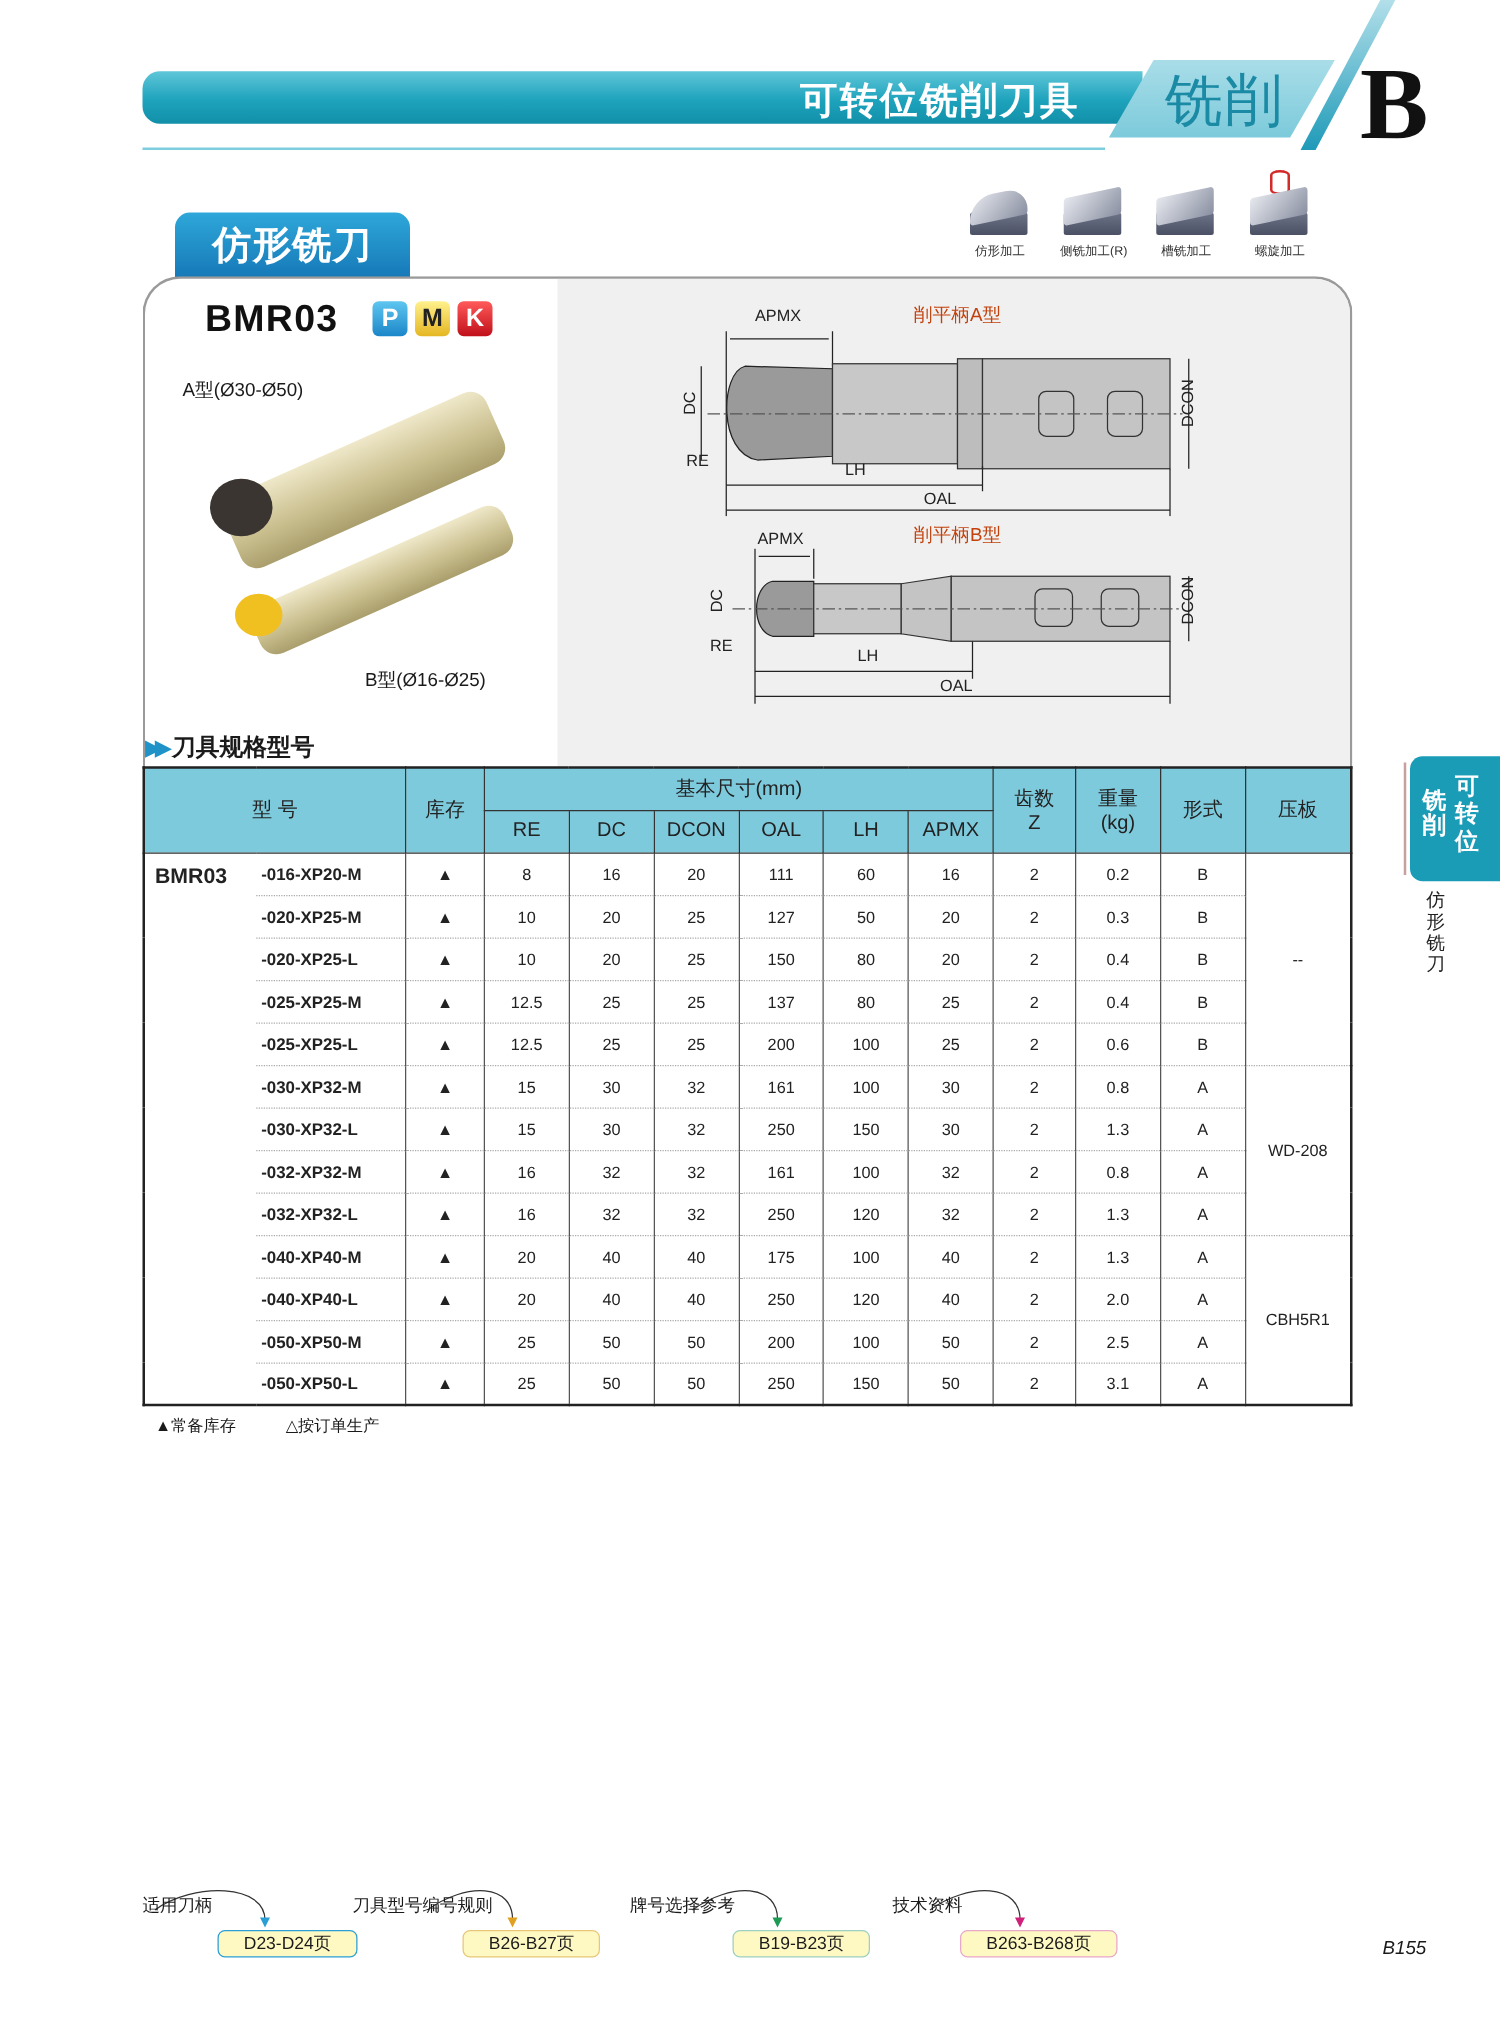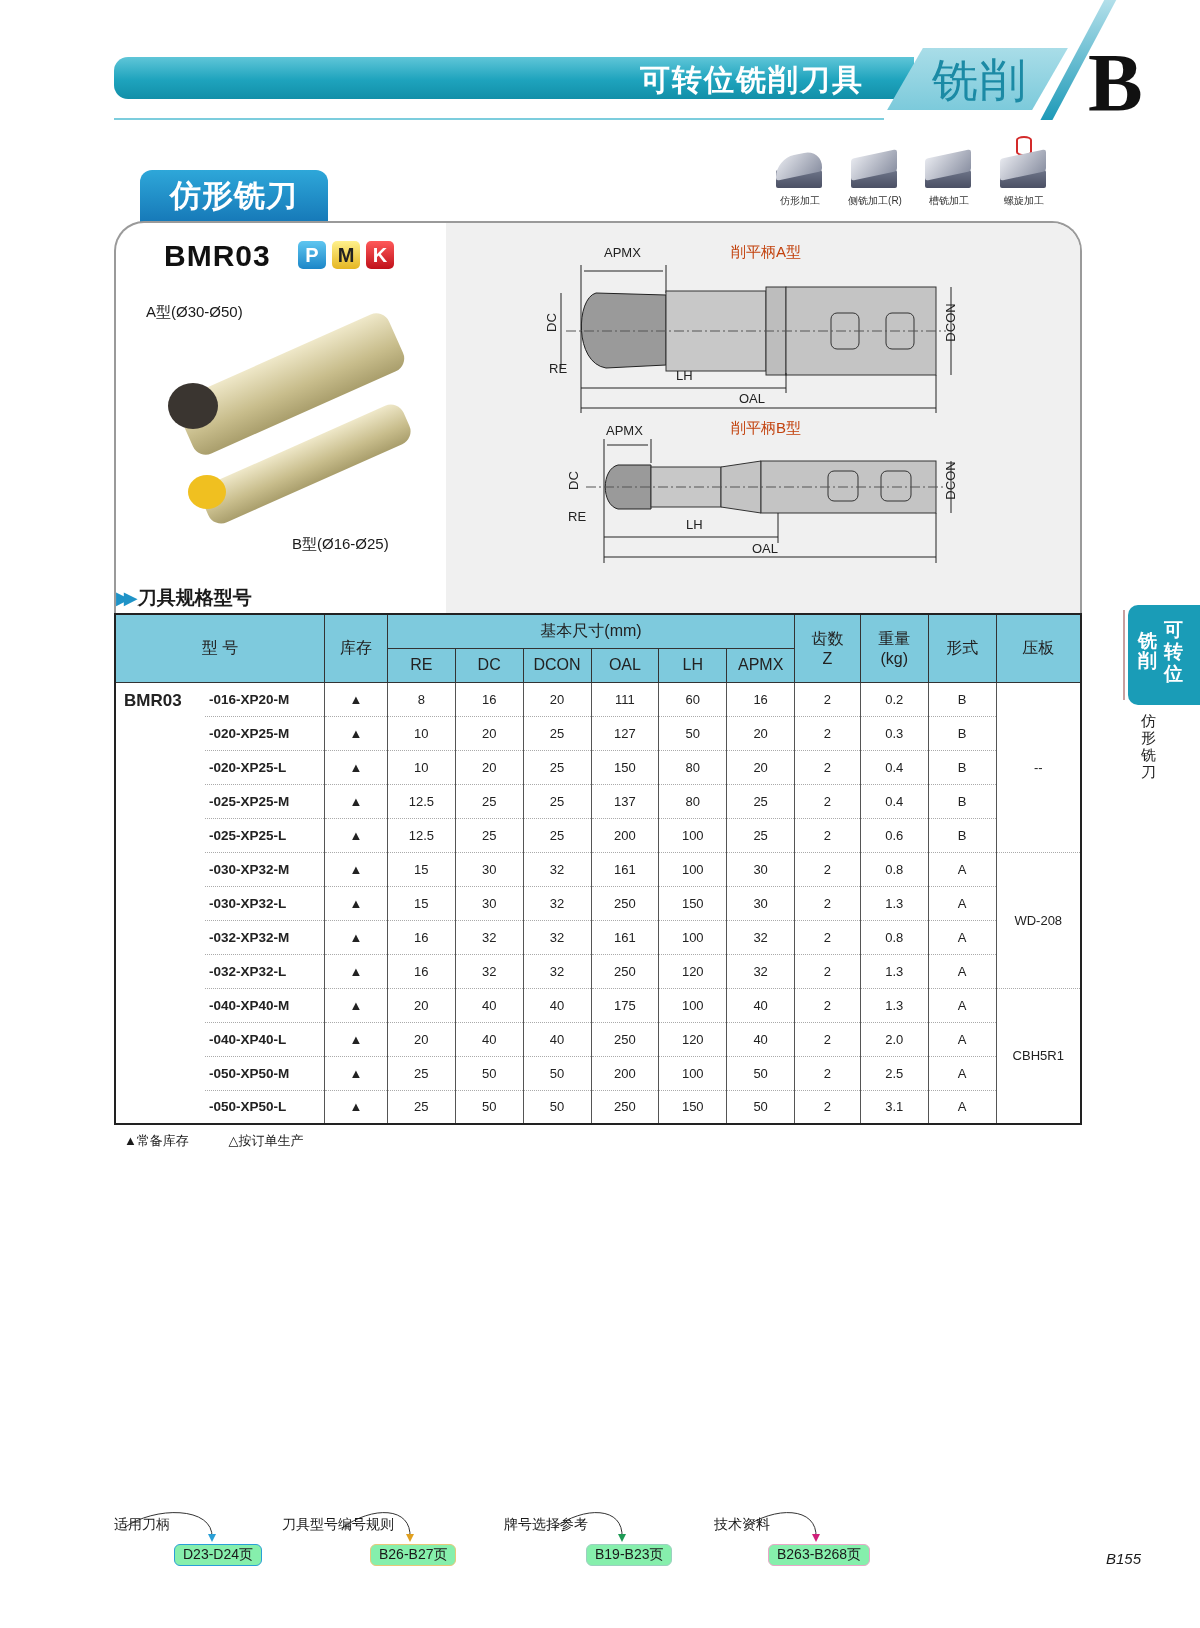--- a/index.html
+++ b/index.html
@@ -76,21 +76,21 @@
   .side-tab { position: absolute; left: 1128px; top: 605px; width: 72px; height: 100px; border-radius: 10px 0 0 10px;
               background: #1a9cb7; color: #fff; font-weight: bold; font-size: 19px; }
   .side-tab .c1 { position: absolute; left: 10px; top: 26px; width: 20px; line-height: 20px; }
   .side-tab .c2 { position: absolute; left: 36px; top: 14px; width: 20px; line-height: 22px; }
   .side-bar { position: absolute; left: 1123px; top: 610px; width: 2px; height: 90px; background: #c8a0a0; }
   .side-sub { position: absolute; left: 1141px; top: 712px; width: 16px; font-size: 15px; line-height: 17px; color: #222; }
 
   
   .ref { position: absolute; top: 1510px; font-size: 14px; }
   .ref .lbl { position: absolute; left: 0; top: 6px; white-space: nowrap; }
-  .ref .pg { position: absolute; top: 34px; padding: 1px 8px; border-radius: 6px; font-size: 14px; white-space: nowrap; background: #86efac; }
+  .ref .pg { position: absolute; top: 34px; padding: 1px 20px; border-radius: 6px; font-size: 14px; white-space: nowrap; background: #fef9c3; }
   .ref svg { position: absolute; left: 0; top: 0; overflow: visible; }
   .page-no { position: absolute; left: 1106px; top: 1550px; font-size: 15px; font-style: italic; }
 </style>
 </head>
 <body>
 
 <div class="hdr-bar"></div>
 <div class="hdr-title">可转位铣削刀具</div>
 <div class="hdr-line"></div>
 <div class="hdr-para"></div>

